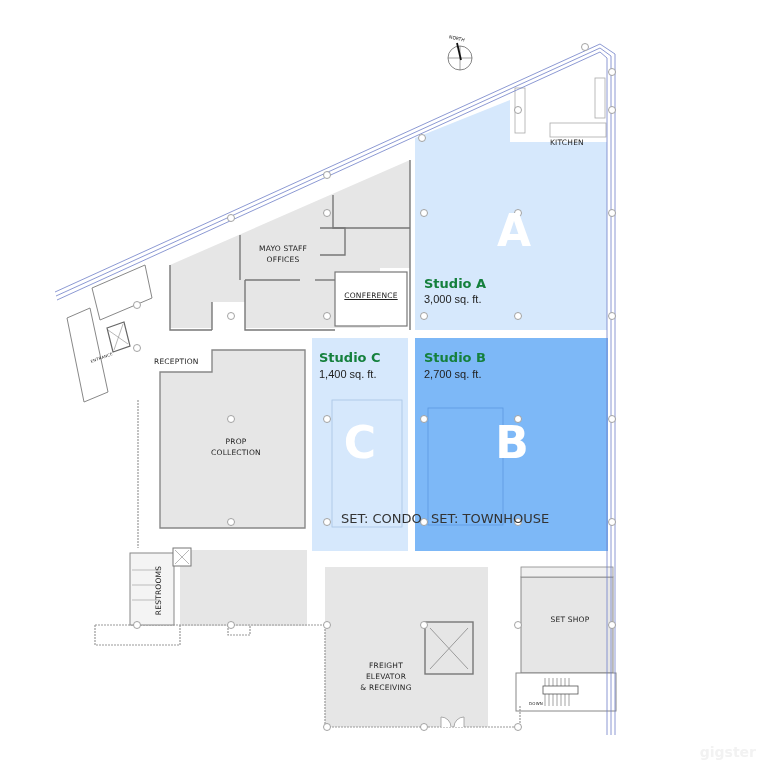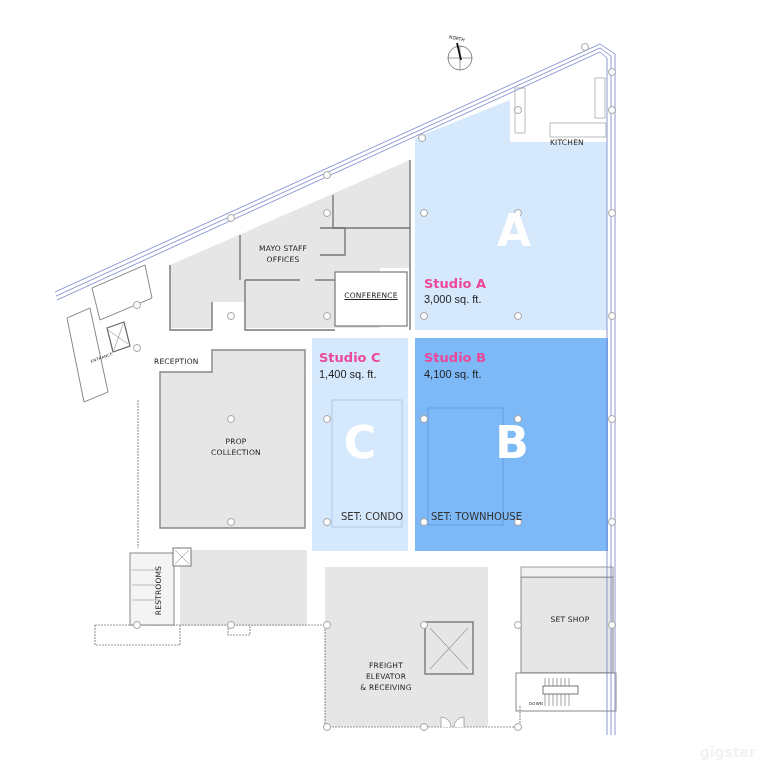--- a/index.html
+++ b/index.html
@@ -1,22 +1,22 @@
 <!DOCTYPE html>
 <html><head>
   <meta charset="utf-8">
   <style>
     html, body { margin: 0; padding: 0; background: #ffffff; }
     body { width: 768px; height: 768px; position: relative; overflow: hidden; font-family: "Liberation Sans", sans-serif; }
     #plan { position: absolute; left: 0; top: 0; width: 768px; height: 768px; }
     .lbl { position: absolute; font-family: "DejaVu Sans", sans-serif; font-size: 7.5px; color: #222; text-align: center; line-height: 11px; letter-spacing: 0.2px; white-space: nowrap; }
-    .studio-name { position: absolute; font-family: "DejaVu Sans", sans-serif; font-weight: bold; font-size: 13px; color: #ec4899; white-space: nowrap; text-align: center; }
+    .studio-name { position: absolute; font-family: "DejaVu Sans", sans-serif; font-weight: bold; font-size: 13px; color: #15803d; white-space: nowrap; text-align: center; }
     .studio-area { position: absolute; font-family: Liberation Sans, sans-serif; font-size: 11px; color: #222; white-space: nowrap; }
     .big-letter { position: absolute; font-family: "DejaVu Sans", sans-serif; font-weight: bold; font-size: 44px; color: #ffffff; text-align: center; width: 60px; }
-    .set-lbl { position: absolute; font-family: "DejaVu Sans", sans-serif; font-size: 10px; color: #333; white-space: nowrap; text-align: center; }
+    .set-lbl { position: absolute; font-family: "DejaVu Sans", sans-serif; font-size: 13px; color: #333; white-space: nowrap; text-align: center; }
     .north { position: absolute; font-family: "DejaVu Sans", sans-serif; font-size: 4.5px; color: #222; transform: rotate(12deg); }
     .watermark { position: absolute; right: 12px; bottom: 8px; font-family: "DejaVu Sans", sans-serif; font-size: 14px; color: #f2f2f2; font-weight: bold; }
     .rot { transform: rotate(-90deg); transform-origin: center center; }
   </style>
 </head>
 <body>
 
 <svg id="plan" viewBox="0 0 768 768" xmlns="http://www.w3.org/2000/svg">
 
   <polygon points="415,138 510,100 510,142 607,142 607,330 415,330" fill="#d6e8fc"></polygon>
@@ -183,21 +183,21 @@
 <div class="lbl" style="left:538px; top:614px; width:64px;">SET SHOP</div>
 
 <div class="lbl" style="left:90px; top:352px; font-size:4px; transform:rotate(-20deg);">ENTRANCE</div>
 <div class="lbl" style="left:529px; top:698px; font-size:4px;">DOWN</div>
 
 <div class="studio-name" style="left:424px; top:276px;">Studio A</div>
 <div class="studio-area" style="left:424px; top:293px;">3,000 sq. ft.</div>
 <div class="big-letter" style="left:484px; top:205px;">A</div>
 
 <div class="studio-name" style="left:424px; top:350px;">Studio B</div>
-<div class="studio-area" style="left:424px; top:368px;">4,100 sq. ft.</div>
+<div class="studio-area" style="left:424px; top:368px;">2,700 sq. ft.</div>
 <div class="big-letter" style="left:482px; top:417px;">B</div>
 <div class="set-lbl" style="left:431px; top:511px;">SET: TOWNHOUSE</div>
 
 <div class="studio-name" style="left:319px; top:350px;">Studio C</div>
 <div class="studio-area" style="left:319px; top:368px;">1,400 sq. ft.</div>
 <div class="big-letter" style="left:330px; top:417px;">C</div>
 <div class="set-lbl" style="left:341px; top:511px;">SET: CONDO</div>
 
 <div class="watermark">gigster</div>
 

